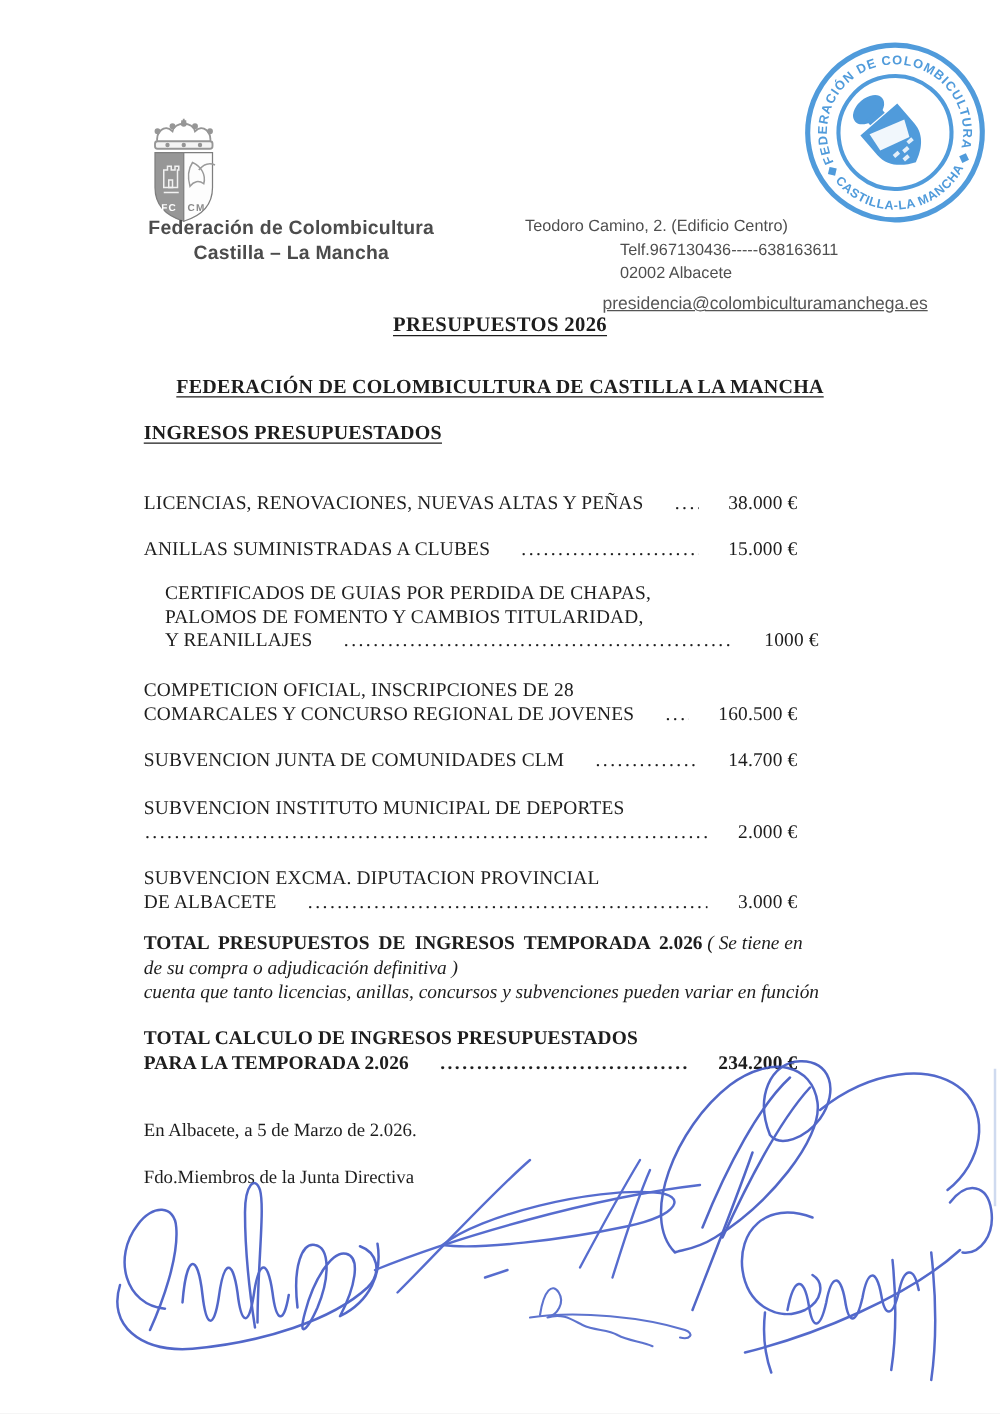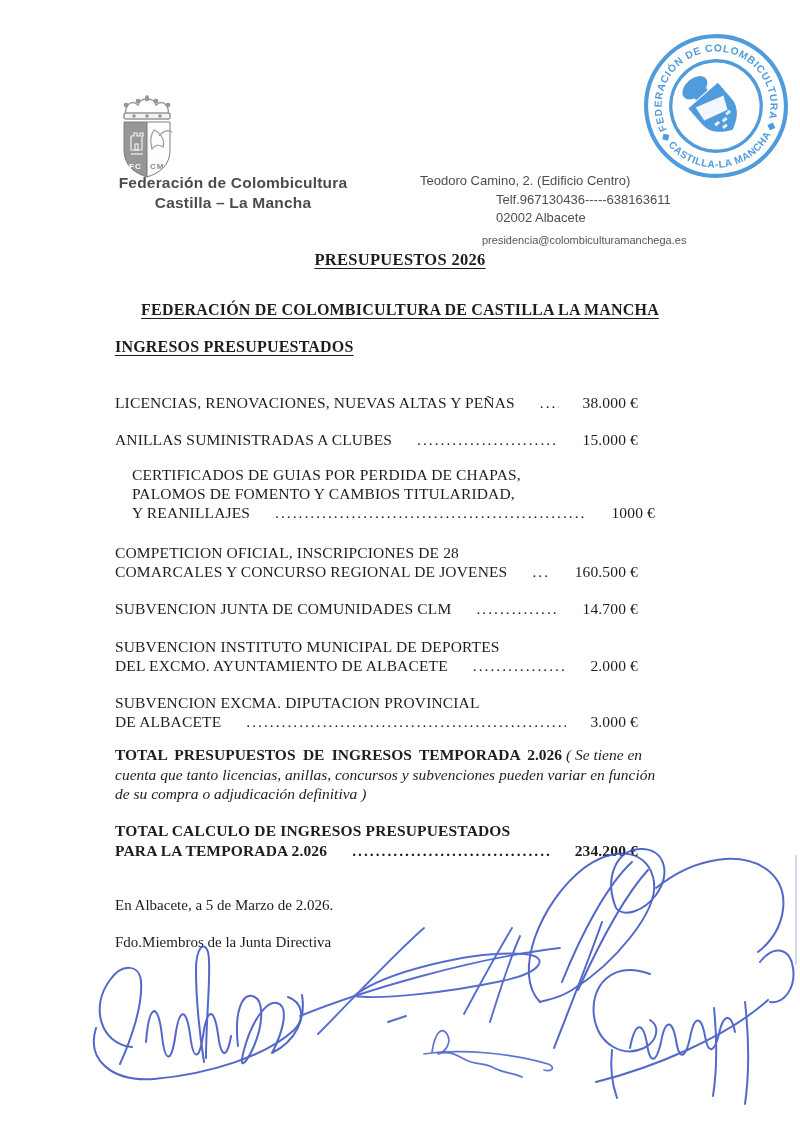--- a/index.html
+++ b/index.html
@@ -5,21 +5,21 @@
   html,body { margin:0; padding:0; background:#e8e8e8; }
   .page { position:relative; width:800px; height:1131px; background:#ffffff;
           font-family:"Liberation Serif","DejaVu Serif",serif; color:#1d1d1d;
           margin:0 auto; overflow:hidden; }
   .abs { position:absolute; }
 
   
   .org-name { width:250px; text-align:center; font-family:"Liberation Sans","DejaVu Sans",sans-serif;
               font-weight:bold; font-size:15.5px; line-height:20px; color:#4c4c4c; letter-spacing:.2px; }
   .addr { font-family:"Liberation Sans","DejaVu Sans",sans-serif; font-size:13px; color:#4e4e4e;margin-top:12px; }
-  .email { font-family:"Liberation Sans","DejaVu Sans",sans-serif; font-size:11px; color:#555; }
+  .email { font-family:"Liberation Sans","DejaVu Sans",sans-serif; font-size:14px; color:#555;text-decoration:underline; }
 
   
   .center800 { left:0; width:800px; text-align:center; }
   .h-main { font-weight:bold; font-size:16.5px; text-decoration:underline; text-underline-offset:3px; letter-spacing:.3px; }
   .h-sub  { font-weight:bold; font-size:16px; text-decoration:underline; text-underline-offset:3px; letter-spacing:.2px;margin-top:33px; }
   .h-sec  { font-weight:bold; font-size:16px; text-decoration:underline; text-underline-offset:3px; letter-spacing:.2px; }
 
   
   .item { left:115px; width:523px; font-size:15.5px; line-height:19px; letter-spacing:.15px; }
   .amount-line { display:flex; align-items:baseline;gap:24px; }
@@ -166,41 +166,40 @@
     <div class="amount-line">
       <span class="lbl">SUBVENCION JUNTA DE COMUNIDADES CLM</span>
       <span class="leader">..............................................................................................................................</span>
       <span class="amt">14.700 €</span>
     </div>
   </div>
 
   <div class="abs item" style="top:637px;">
     <div>SUBVENCION INSTITUTO MUNICIPAL DE DEPORTES</div>
     <div class="amount-line">
-      <span class="lbl">DEL EXCMO. AYUNTAMIENTO DE ALBACETE</span>
       <span class="leader">..............................................................................................................................</span>
       <span class="amt">2.000 €</span>
     </div>
   </div>
 
   <div class="abs item" style="top:693px;">
     <div>SUBVENCION EXCMA. DIPUTACION PROVINCIAL</div>
     <div class="amount-line">
       <span class="lbl">DE ALBACETE</span>
       <span class="leader">..............................................................................................................................</span>
       <span class="amt">3.000 €</span>
     </div>
   </div>
 
   <div class="abs note" style="top:745px;">
     <div>
       <span class="b">TOTAL PRESUPUESTOS DE INGRESOS TEMPORADA 2.026</span><span class="it"> ( Se tiene en</span>
     </div>
+    <div class="it">de su compra o adjudicación definitiva )</div>
     <div class="it">cuenta que tanto licencias, anillas, concursos y subvenciones pueden variar en función</div>
-    <div class="it">de su compra o adjudicación definitiva )</div>
   </div>
 
   <div class="abs item bold" style="top:821px; line-height:19.5px;">
     <div>TOTAL CALCULO DE INGRESOS PRESUPUESTADOS</div>
     <div class="amount-line">
       <span class="lbl">PARA LA TEMPORADA 2.026</span>
       <span class="leader">..............................................................................................................................</span>
       <span class="amt">234.200 €</span>
     </div>
   </div>

